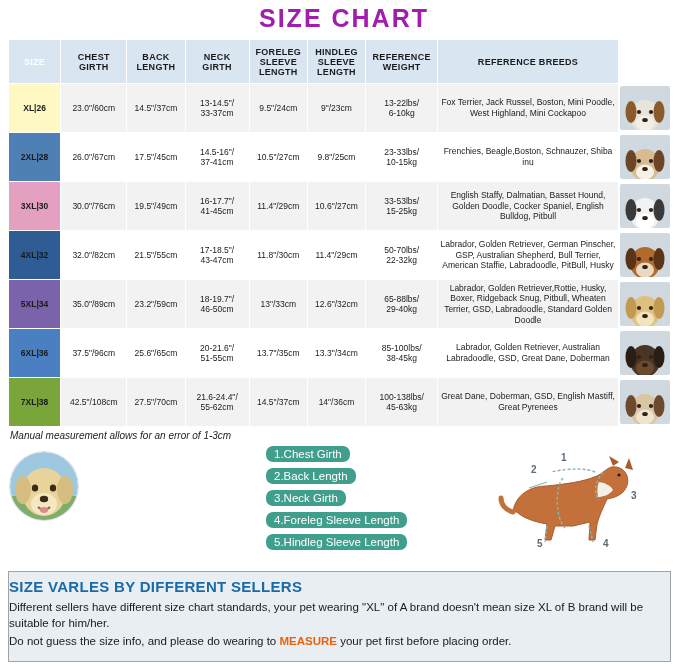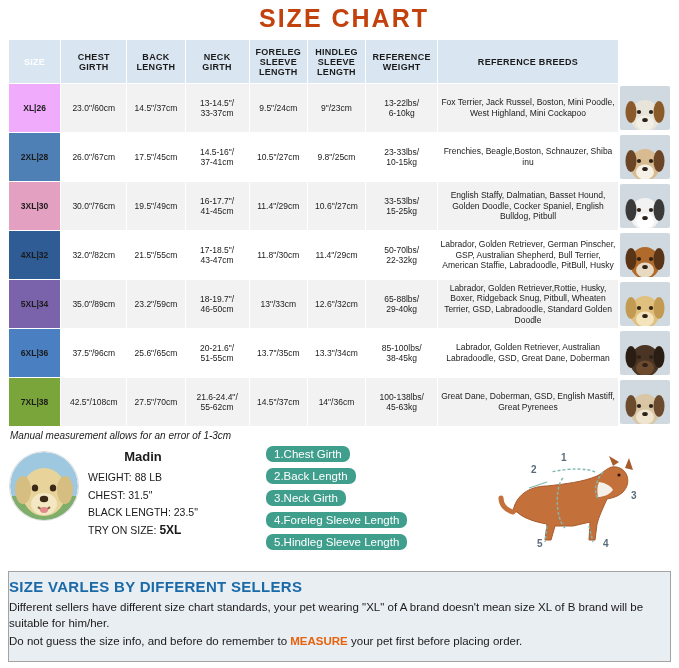--- a/index.html
+++ b/index.html
@@ -13,21 +13,21 @@
   #page {
     position: relative;
     width: 679px; height: 668px;
     background: #ffffff;
   }
   
   .title {
     text-align: center;
     font-size: 25px;
     font-weight: bold;
-    color: #c2410c;
+    color: #a21caf;
     letter-spacing: 2px;
     padding: 4px 0 6px 0;
     margin-left: 9px;
   }
   
   .table-wrap {
     padding: 0 8px;
   }
   table.sizechart {
     border-collapse: collapse;
@@ -185,21 +185,21 @@
           <th>NECK<br>GIRTH</th>
           <th>FORELEG<br>SLEEVE<br>LENGTH</th>
           <th>HINDLEG<br>SLEEVE<br>LENGTH</th>
           <th>REFERENCE<br>WEIGHT</th>
           <th>REFERENCE  BREEDS</th>
           <th style="background:#ffffff;border-color:#ffffff"></th>
         </tr>
       </thead>
       <tbody id="tbody">
           <tr class="r0">
-            <td class="sizecell" style="background: #f0abfc;">XL|26</td>
+            <td class="sizecell" style="background: #fef9c3;">XL|26</td>
             <td>23.0"/60cm</td>
             <td>14.5"/37cm</td>
             <td>13-14.5"/<br>33-37cm</td>
             <td>9.5"/24cm</td>
             <td>9"/23cm</td>
             <td>13-22lbs/<br>6-10kg</td>
             <td class="breeds">Fox Terrier, Jack Russel, Boston, Mini Poodle, West Highland, Mini Cockapoo</td>
             <td class="photo">
               <svg class="dogimg" viewBox="0 0 50 44">
                 <rect width="50" height="44" fill="#cfd9df"></rect>
@@ -369,30 +369,20 @@
             <ellipse cx="55" cy="38" rx="8" ry="14" fill="#d6bd82"></ellipse>
             <ellipse cx="34" cy="52" rx="13" ry="11" fill="#f3e7c4"></ellipse>
             <ellipse cx="25" cy="36" rx="3.2" ry="3.6" fill="#3b2a18"></ellipse>
             <ellipse cx="43" cy="36" rx="3.2" ry="3.6" fill="#3b2a18"></ellipse>
             <ellipse cx="34" cy="47" rx="4.2" ry="3.2" fill="#3b2a18"></ellipse>
             <path d="M28 55 Q34 61 40 55" stroke="#8b6b3d" stroke-width="2" fill="none"></path>
             <ellipse cx="34" cy="58" rx="4" ry="3" fill="#e08a8a"></ellipse>
           </g>
         </svg>
       </div>
-      <div class="pinfo">
-        <div class="pname">Madin</div>
-        <div>WEIGHT: 88 LB</div>
-        <div>CHEST: 31.5"</div>
-        <div>BLACK LENGTH: 23.5"</div>
-        <div class="tryon">
-          <span>TRY ON SIZE:</span>
-          <b>5XL</b>
-        </div>
-      </div>
     </div>
 
     <div class="legend" id="legend">
         <div><span class="legend-item" style="background: rgb(63, 158, 140);">1.Chest Girth</span></div>
         <div><span class="legend-item" style="background: rgb(63, 158, 140);">2.Back Length</span></div>
         <div><span class="legend-item" style="background: rgb(63, 158, 140);">3.Neck Girth</span></div>
         <div><span class="legend-item" style="background: rgb(63, 158, 140);">4.Foreleg Sleeve Length</span></div>
         <div><span class="legend-item" style="background: rgb(63, 158, 140);">5.Hindleg Sleeve Length</span></div>
       </div>
 
@@ -425,17 +415,17 @@
       <span class="num" style="left:188px; top:48px">3</span>
       <span class="num" style="left:160px; top:96px">4</span>
       <span class="num" style="left:94px;  top:96px">5</span>
     </div>
   </div>
 
   <div class="banner">
     <h3>SIZE VARLES BY DIFFERENT SELLERS</h3>
     <p>Different sellers have different size chart standards, your pet wearing "XL" of A brand doesn't mean size XL of B brand will be suitable for him/her.</p>
     <p>
-      <span>Do not guess the size info, and before do remember to </span><span class="measure">MEASURE</span><span> your pet first before placing order.</span>
+      <span>Do not guess the size info, and please do wearing to </span><span class="measure">MEASURE</span><span> your pet first before placing order.</span>
     </p>
   </div>
 
 </div>
 
 </body></html>

